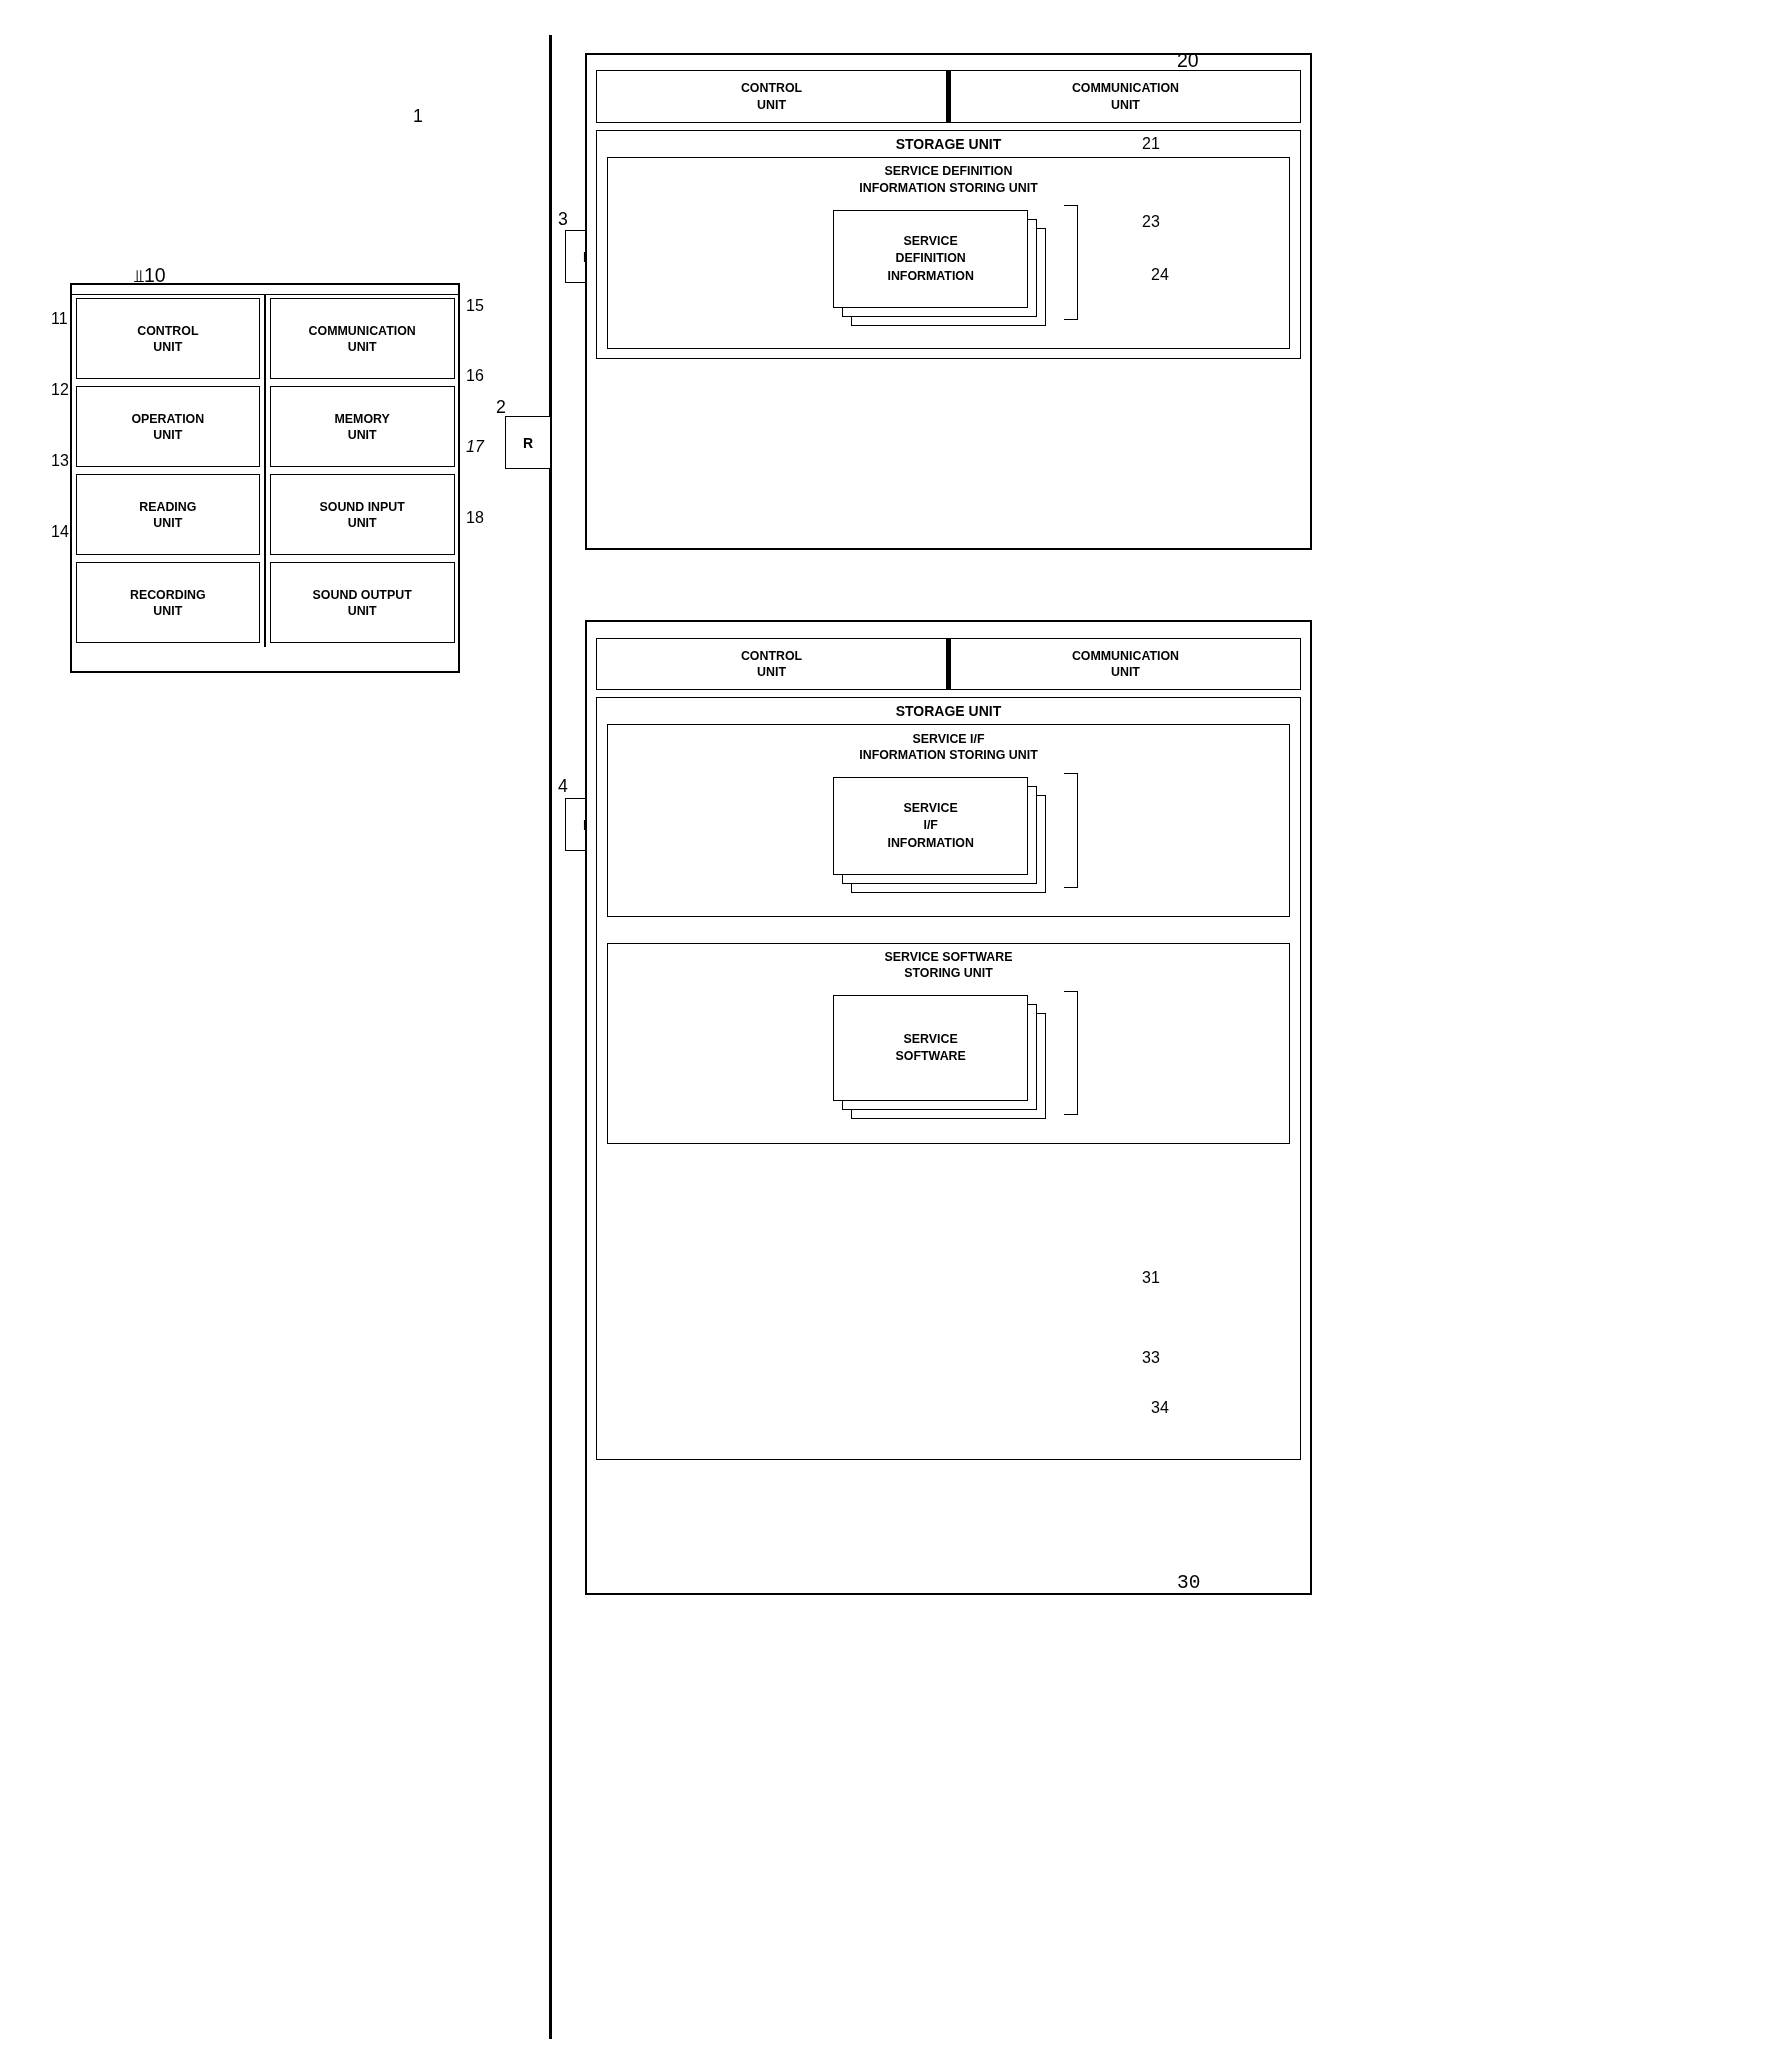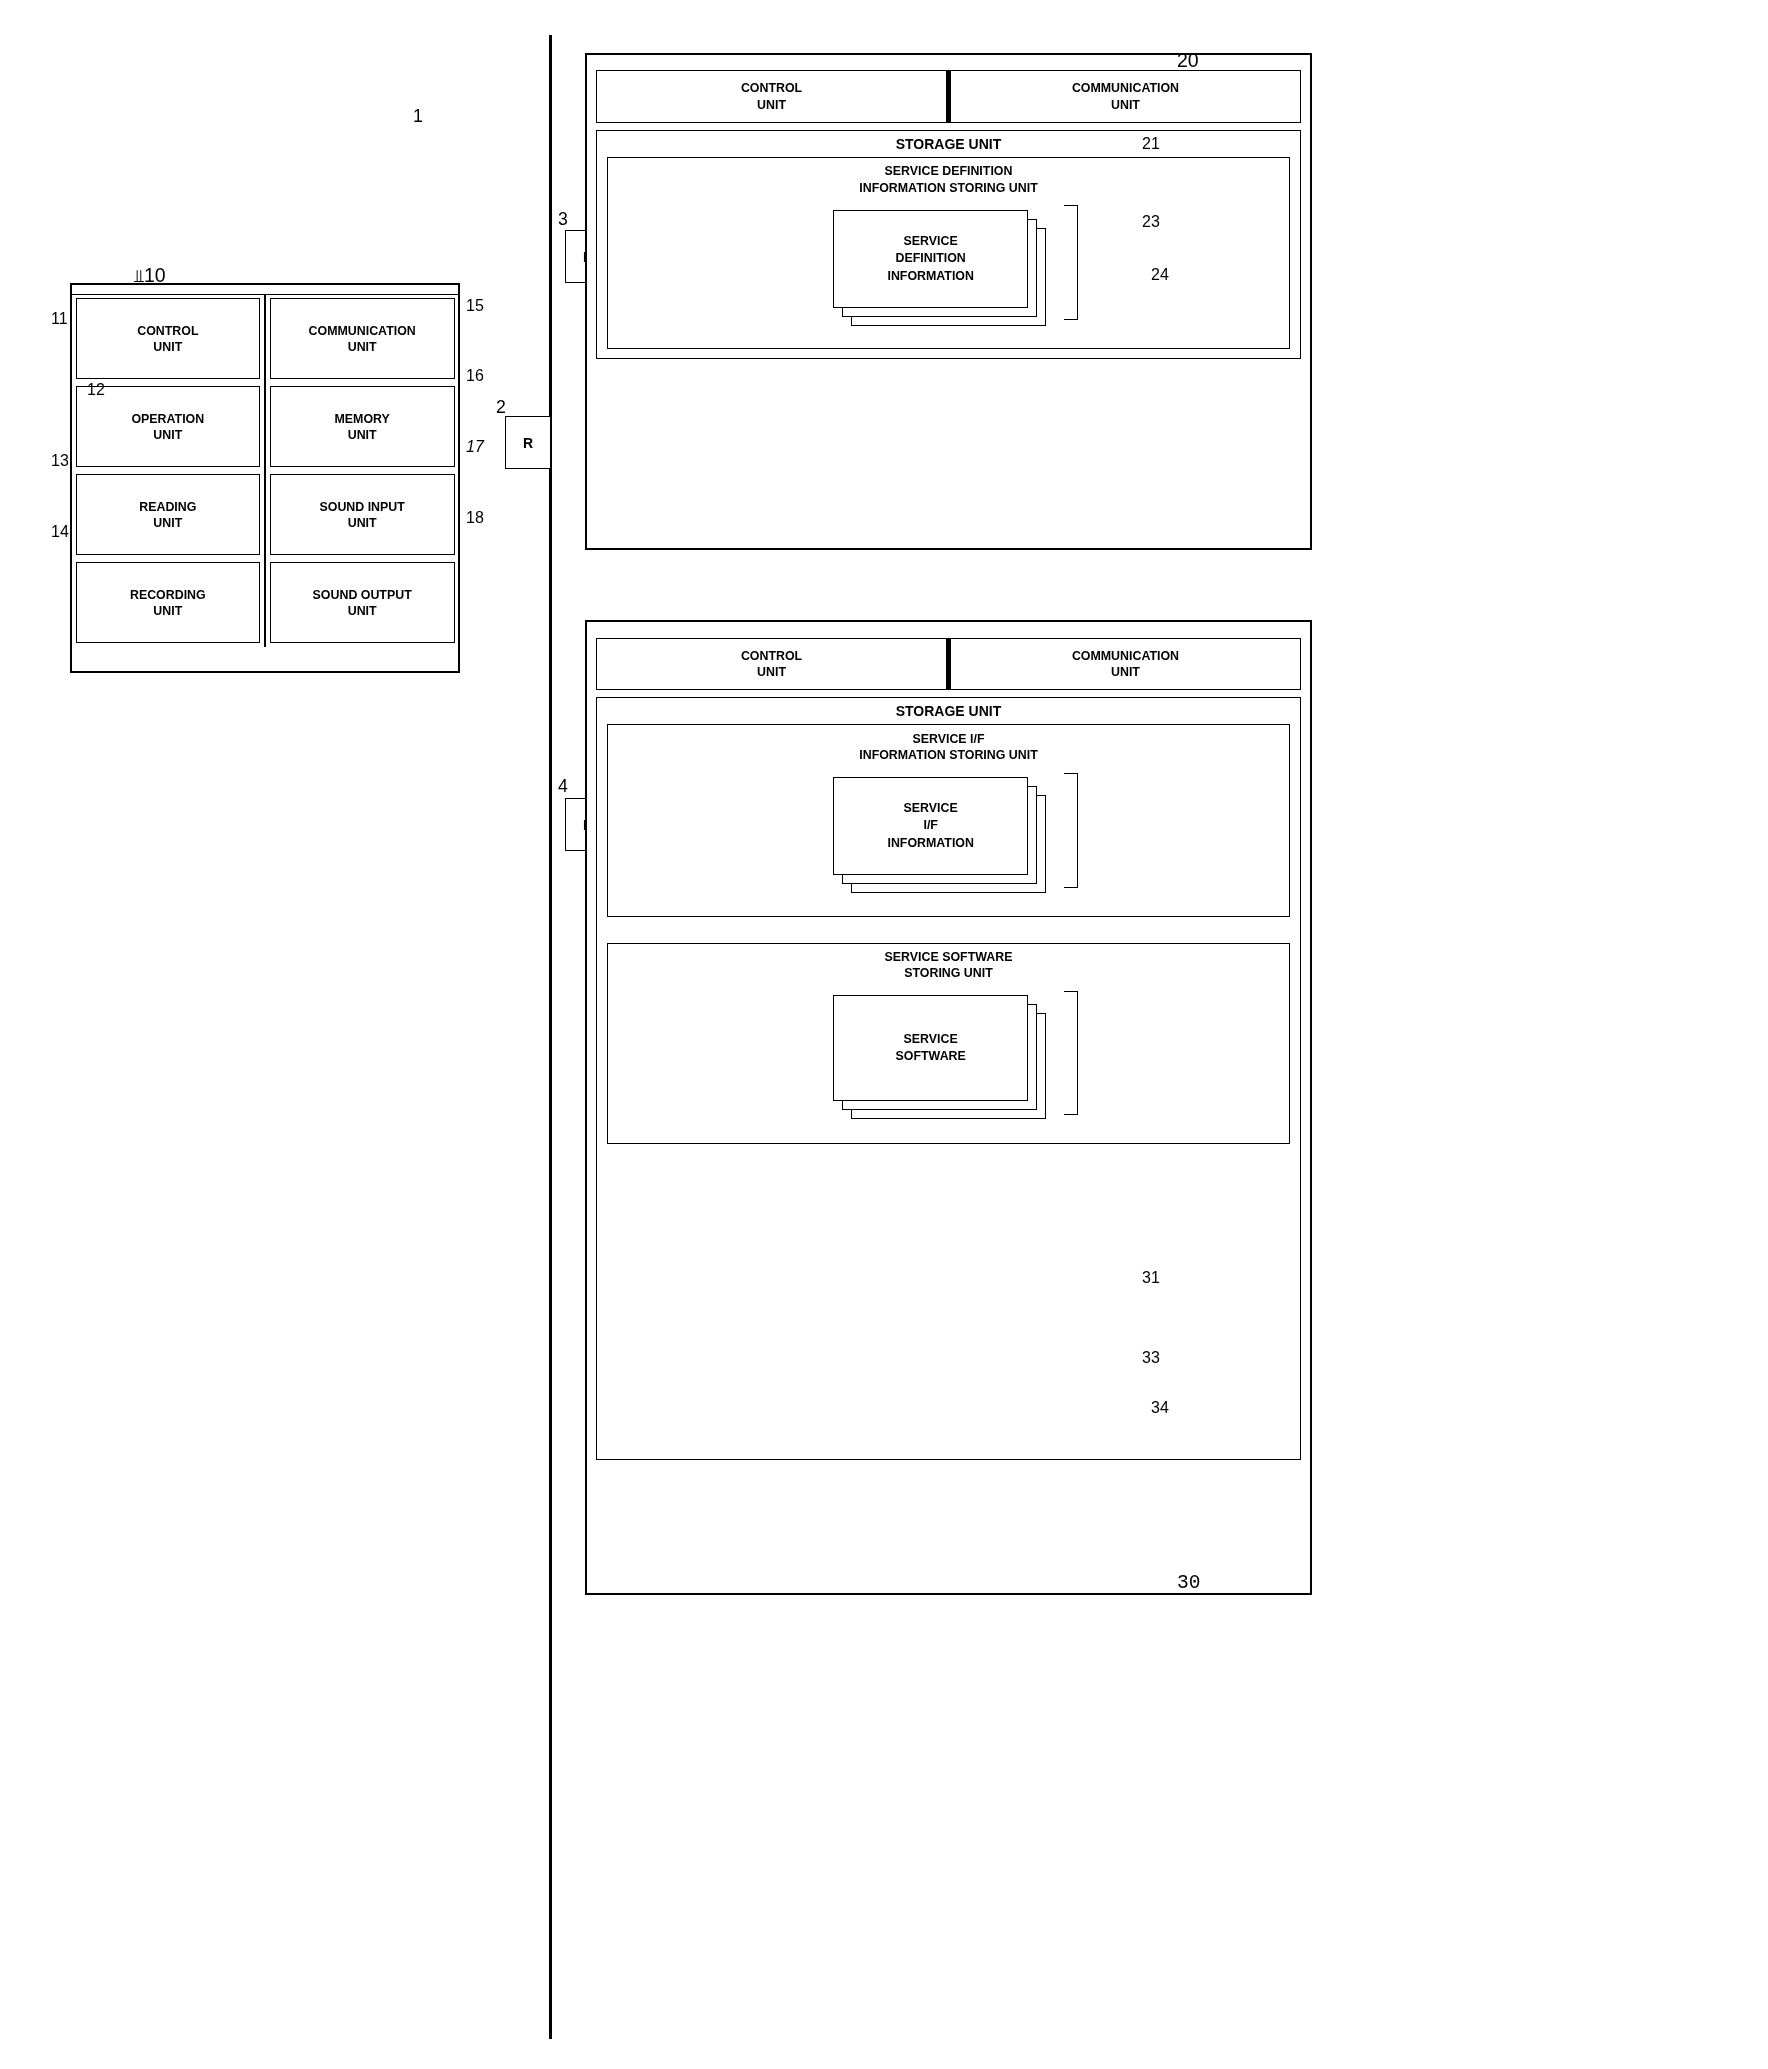--- a/index.html
+++ b/index.html
@@ -212,21 +212,21 @@
       <div class="mfp-cell">RECORDING<br>UNIT</div>
       <div class="mfp-cell">SOUND OUTPUT<br>UNIT</div>
     </div>
   </div>
 
   <div class="label-outside" style="top: 229px; left: 99px; font-size: 19.5px;">
     <span style="font-size:17.7px">⫫</span>10
   </div>
 
   <div class="label-outside" style="top: 275px; left: 16px;">11</div>
-  <div class="label-outside" style="top: 346px; left: 16px; margin-left: 36px;">12</div>
+  <div class="label-outside" style="top: 346px; left: 16px;">12</div>
   <div class="label-outside" style="top: 417px; left: 16px;">13</div>
   <div class="label-outside" style="top: 488px; left: 16px;">14</div>
 
   <div class="label-outside" style="top: 262px; left: 431px;">15</div>
   <div class="label-outside" style="top: 332px; left: 431px;">16</div>
   <div class="label-outside" style="top: 403px; left: 431px; font-style: italic;">17</div>
   <div class="label-outside" style="top: 474px; left: 431px;">18</div>
 
   <div class="router-box" style="top: 381px; left: 470px;">
     <span>R</span>

